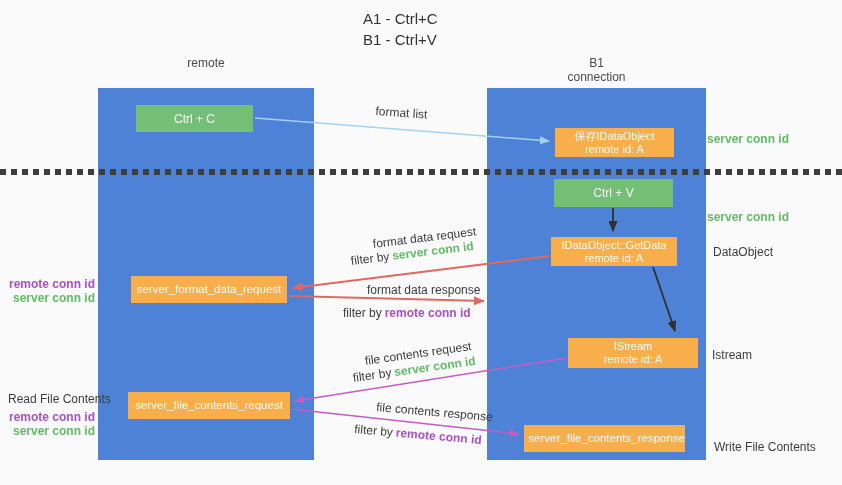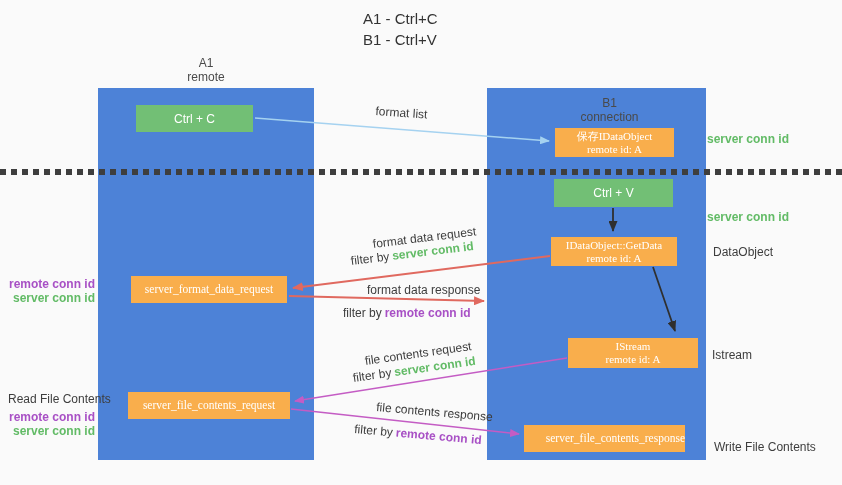--- a/index.html
+++ b/index.html
@@ -2,56 +2,55 @@
 <html><head>
 <meta charset="utf-8">
 <style>
   html,body { margin:0; padding:0; background:#fafafa; font-family:"Liberation Sans",sans-serif; }
   .canvas { position:relative; width:842px; height:485px; background:#fafafa; overflow:hidden; }
 
   .title { position:absolute; left:363px; top:8px; font-size:15px; line-height:21px; color:#333; z-index:2; }
 
   .hdr { position:absolute; top:56px; text-align:center; font-size:12px; line-height:14px; color:#4a4a4a; z-index:2; }
   .hdr-a { left:98px; width:216px; }
-  .hdr-b { left:500px; width:219px;margin-top:40px; }
+  .hdr-b { left:487px; width:219px; }
 
   .lane { position:absolute; top:88px; height:372px; background:#4d82d7; z-index:1; }
   .lane-a { left:98px; width:216px; }
   .lane-b { left:487px; width:219px; }
 
   .dotted { position:absolute; left:0; top:169px; width:842px; height:6px; z-index:3;
             background:repeating-linear-gradient(to right,#3e3e3e 0 6px,transparent 6px 11px); }
 
   .arrows { position:absolute; left:0; top:0; z-index:4; pointer-events:none; }
 
   .node { position:absolute; z-index:5; display:flex; flex-direction:column; align-items:center;
           justify-content:center; color:#fff; text-align:center; }
   .node.green  { background:#72bf75; font-size:12px; }
-  .node.orange { background:#f9ae4c; font-size:11.5px; line-height:13px;font-family:Liberation Serif, serif; }
+  .node.orange { background:#f9ae4c; font-size:11.5px; line-height:13px; }
   .node.orange.two { font-size:11px; }
 
   .lbl { position:absolute; font-size:12px; color:#3d3d3d; white-space:nowrap; z-index:6; }
   .rot { transform-origin:left top; }
   .green-t  { color:#62bb66; font-weight:bold; }
   .purple-t { color:#a850c5; font-weight:bold; }
   .pre { margin-right:3px; }
   .rightcol { text-align:right; width:95px; left:0; }
 </style>
 </head>
 <body>
 
 <div class="canvas">
 
   <div class="title">
     <div>A1 - Ctrl+C</div>
     <div>B1 - Ctrl+V</div>
   </div>
 
   <div class="hdr hdr-a">
-    <div>A1</div>
     <div>remote</div>
   </div>
   <div class="hdr hdr-b">
     <div>B1</div>
     <div>connection</div>
   </div>
 
   <div class="lane lane-a"></div>
   <div class="lane lane-b"></div>
 

